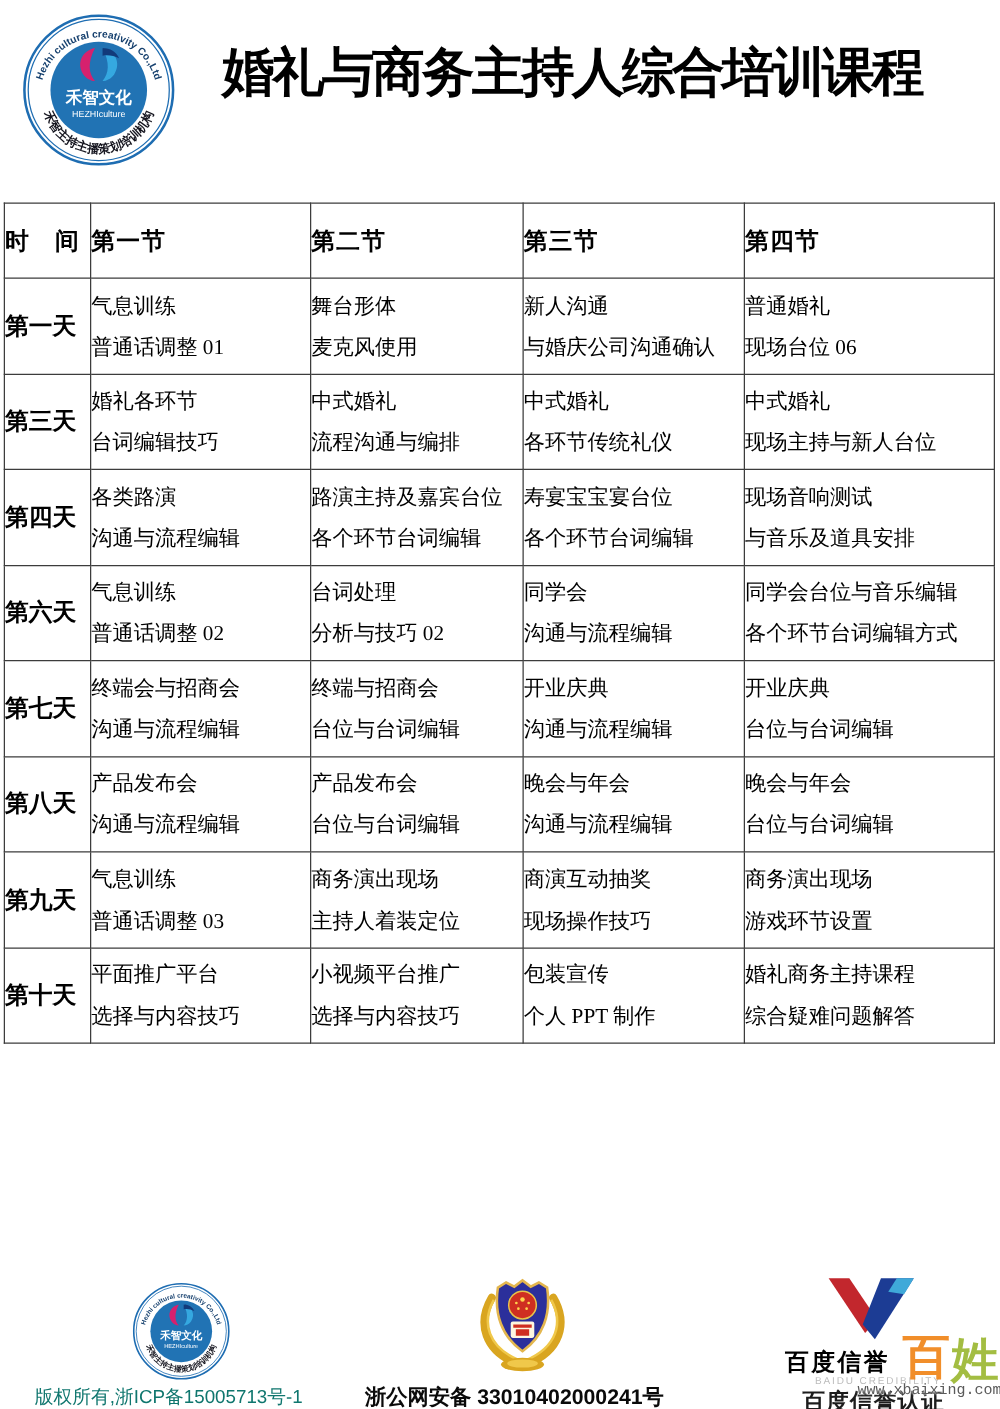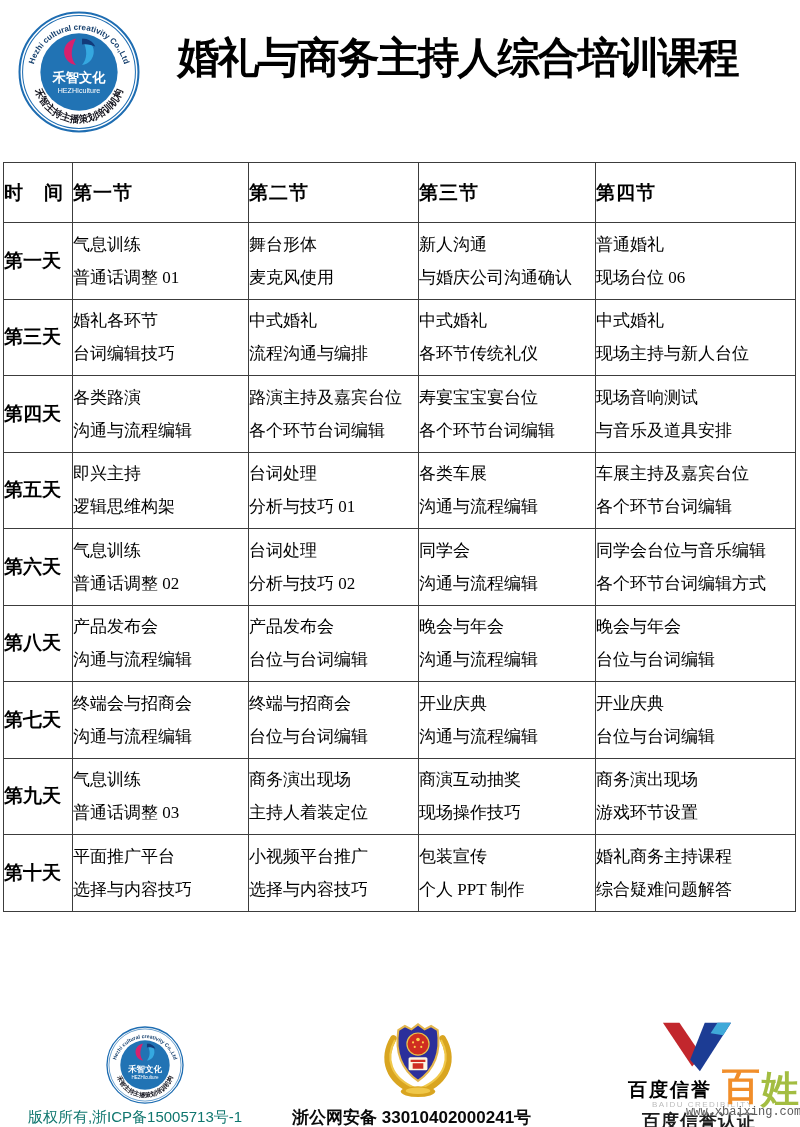--- a/index.html
+++ b/index.html
@@ -190,92 +190,73 @@
           <td>
             <div class="course-line">寿宴宝宝宴台位</div>
             <div class="course-line">各个环节台词编辑</div>
           </td>
           <td>
             <div class="course-line">现场音响测试</div>
             <div class="course-line">与音乐及道具安排</div>
           </td>
         </tr>
         <tr>
-          <th>第五天</th>
-          <td>
-            <div class="course-line">即兴主持</div>
-            <div class="course-line">逻辑思维构架</div>
-          </td>
-          <td>
-            <div class="course-line">台词处理</div>
-            <div class="course-line">分析与技巧 01</div>
-          </td>
-          <td>
-            <div class="course-line">各类车展</div>
-            <div class="course-line">沟通与流程编辑</div>
-          </td>
-          <td>
-            <div class="course-line">车展主持及嘉宾台位</div>
-            <div class="course-line">各个环节台词编辑</div>
-          </td>
-        </tr>
-        <tr>
           <th>第六天</th>
           <td>
             <div class="course-line">气息训练</div>
             <div class="course-line">普通话调整 02</div>
           </td>
           <td>
             <div class="course-line">台词处理</div>
             <div class="course-line">分析与技巧 02</div>
           </td>
           <td>
             <div class="course-line">同学会</div>
             <div class="course-line">沟通与流程编辑</div>
           </td>
           <td>
             <div class="course-line">同学会台位与音乐编辑</div>
             <div class="course-line">各个环节台词编辑方式</div>
           </td>
         </tr>
         <tr>
+          <th>第七天</th>
+          <td>
+            <div class="course-line">终端会与招商会</div>
+            <div class="course-line">沟通与流程编辑</div>
+          </td>
+          <td>
+            <div class="course-line">终端与招商会</div>
+            <div class="course-line">台位与台词编辑</div>
+          </td>
+          <td>
+            <div class="course-line">开业庆典</div>
+            <div class="course-line">沟通与流程编辑</div>
+          </td>
+          <td>
+            <div class="course-line">开业庆典</div>
+            <div class="course-line">台位与台词编辑</div>
+          </td>
+        </tr>
+        <tr>
           <th>第八天</th>
           <td>
             <div class="course-line">产品发布会</div>
             <div class="course-line">沟通与流程编辑</div>
           </td>
           <td>
             <div class="course-line">产品发布会</div>
             <div class="course-line">台位与台词编辑</div>
           </td>
           <td>
             <div class="course-line">晚会与年会</div>
             <div class="course-line">沟通与流程编辑</div>
           </td>
           <td>
             <div class="course-line">晚会与年会</div>
-            <div class="course-line">台位与台词编辑</div>
-          </td>
-        </tr>
-        <tr>
-          <th>第七天</th>
-          <td>
-            <div class="course-line">终端会与招商会</div>
-            <div class="course-line">沟通与流程编辑</div>
-          </td>
-          <td>
-            <div class="course-line">终端与招商会</div>
-            <div class="course-line">台位与台词编辑</div>
-          </td>
-          <td>
-            <div class="course-line">开业庆典</div>
-            <div class="course-line">沟通与流程编辑</div>
-          </td>
-          <td>
-            <div class="course-line">开业庆典</div>
             <div class="course-line">台位与台词编辑</div>
           </td>
         </tr>
         <tr>
           <th>第九天</th>
           <td>
             <div class="course-line">气息训练</div>
             <div class="course-line">普通话调整 03</div>
           </td>
           <td>

